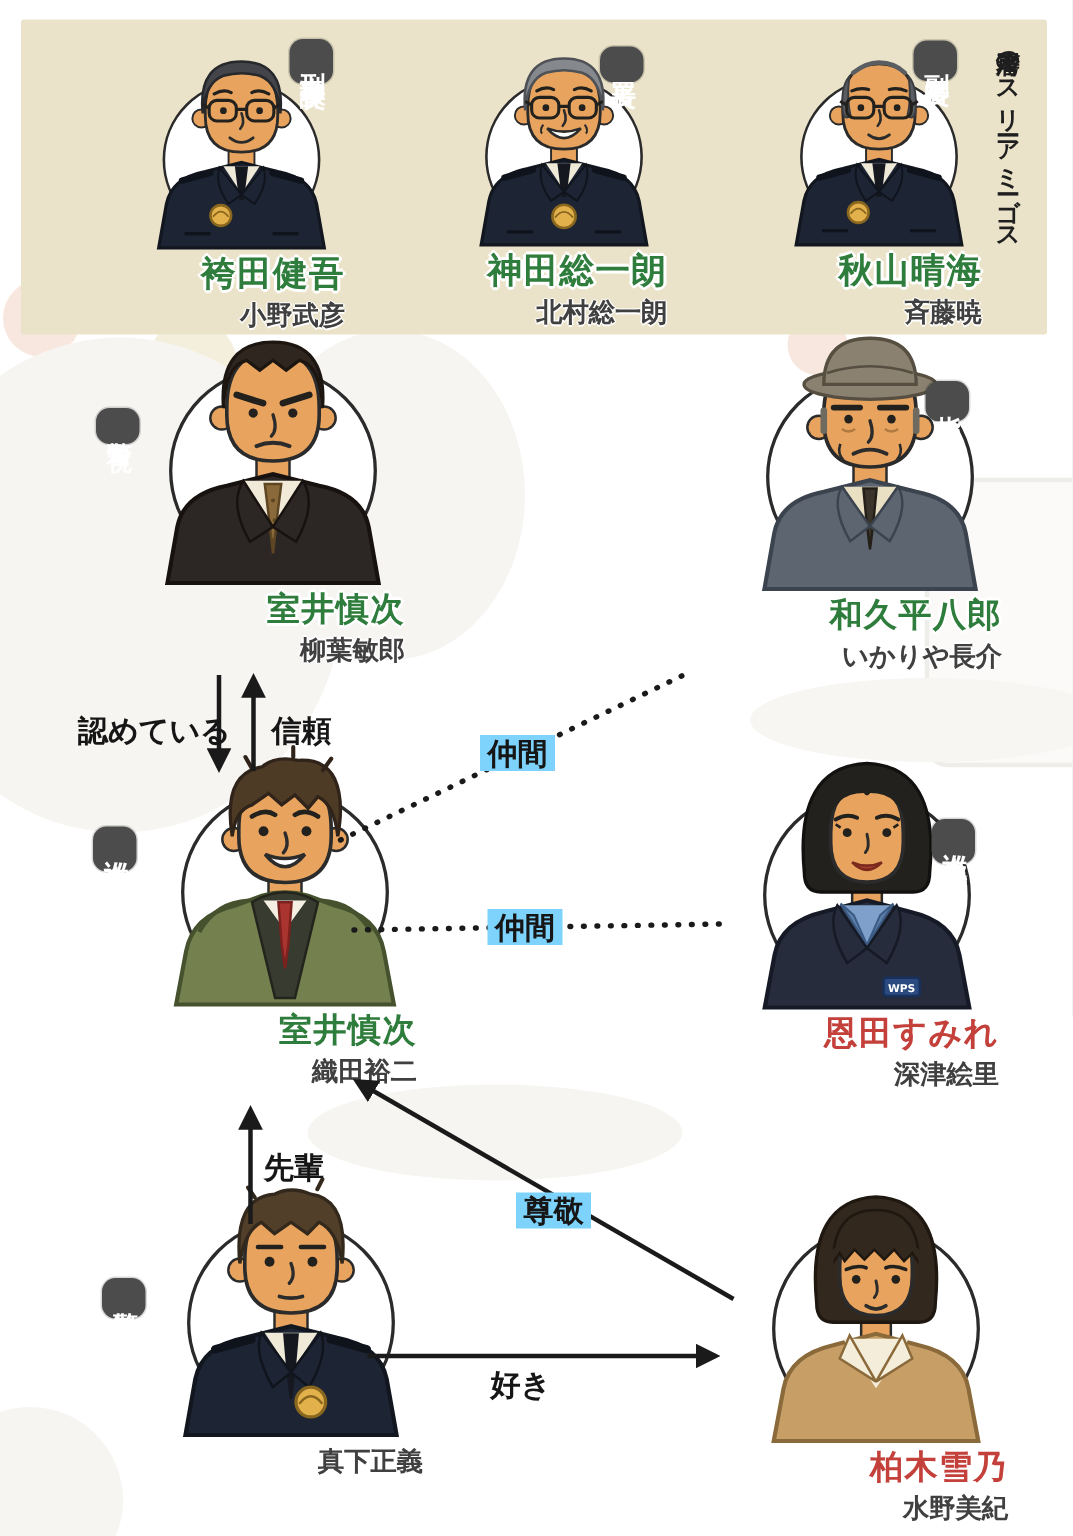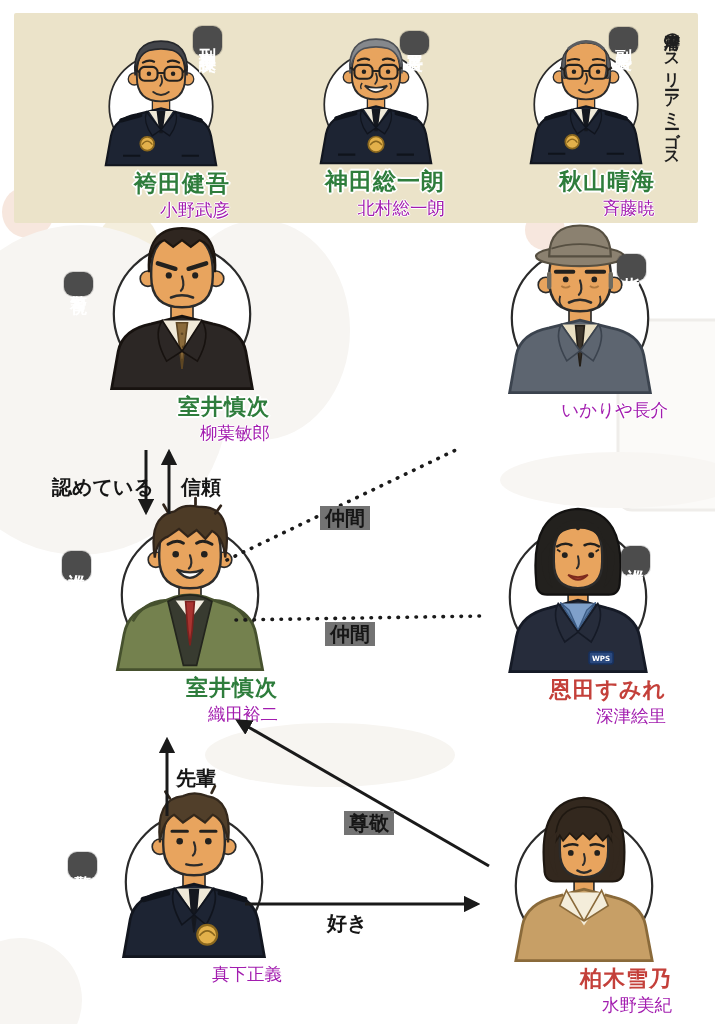--- a/index.html
+++ b/index.html
@@ -14,29 +14,29 @@
   
   .card{position:absolute;display:flex;flex-direction:column;align-items:flex-end;width:220px;}
   .card.small{width:200px;}
   .avatar{display:block;}
   .char-name{font-weight:900;font-size:22px;line-height:1.05;letter-spacing:1px;margin-top:4px;white-space:nowrap;
     text-shadow:-2px 0 #fff,2px 0 #fff,0 -2px #fff,0 2px #fff,-1px -1px #fff,1px 1px #fff,-1px 1px #fff,1px -1px #fff;}
   .card.small .char-name{font-size:23px;}
   .name-green{color:#2e7d3c;}
   .name-red{color:#c4403a;margin-left:32px;}
   .name-xs{font-size:19px !important;letter-spacing:0;}
-  .actor-name{font-weight:400;font-size:17.5px;color:#a21caf;margin-top:3px;white-space:nowrap;
+  .actor-name{font-weight:700;font-size:17.5px;color:#404040;margin-top:3px;white-space:nowrap;
     text-shadow:-1px 0 #fff,1px 0 #fff,0 -1px #fff,0 1px #fff;}
   
   .badge{position:absolute;background:#4c4c4c;color:#fff;writing-mode:vertical-rl;text-orientation:upright;
     font-size:17px;font-weight:800;line-height:1;letter-spacing:3px;padding:9px 6px;border-radius:9px;
     box-shadow:0 0 0 1px rgba(0,0,0,.15);}
   
   .rel{position:absolute;font-size:20px;font-weight:800;color:#161616;line-height:1;white-space:nowrap;}
-  .rel.on-line{background:#737373;padding:2px 5px;margin-top:16px;}
+  .rel.on-line{background:#7dd3fc;padding:2px 5px;}
   #overlay{position:absolute;left:0;top:0;pointer-events:none;}
 </style>
 </head>
 <body>
 
 <div id="canvas">
 
   <svg class="wm" width="715" height="1024" style="left:0;top:0;">
     <circle cx="28" cy="212" r="26" fill="#f7e7de"></circle>
     <circle cx="545" cy="230" r="20" fill="#f7e7de"></circle>
@@ -194,20 +194,21 @@
       <path d="M52 42 Q52 14 80 14 Q108 14 108 42 Z" fill="#8b8170" stroke="#564f41" stroke-width="2"></path>
       <path d="M54 35 Q80 27 106 35" stroke="#564f41" stroke-width="1.6" fill="none"></path>
       <path d="M58 56 h16 M86 56 h16" stroke="#23211e" stroke-width="3.5" stroke-linecap="round"></path>
       <circle cx="67" cy="63" r="2.6" fill="#23211e"></circle>
         <circle cx="93" cy="63" r="2.6" fill="#23211e"></circle>
       <path d="M63 69 q4 3 8 0 M89 69 q4 3 8 0" stroke="#b07a40" stroke-width="1.6" fill="none"></path>
       <path d="M80 64 q3 9 -1 13" stroke="#2b2b2b" stroke-width="2" fill="none" stroke-linecap="round"></path>
       <path d="M70 84 q10 -5 20 0" stroke="#2b2b2b" stroke-width="2.4" fill="none" stroke-linecap="round"></path>
       <path d="M62 78 q-2 6 2 10 M98 78 q2 6 -2 10" stroke="#2b2b2b" stroke-width="1.6" fill="none"></path>
     </svg>
+    <div class="char-name name-green">和久平八郎</div>
     <div class="actor-name">いかりや長介</div>
   </div>
 
   <div class="card" style="left:58px;top:487px;">
     <svg class="avatar" viewBox="0 0 160 168" width="176" height="185">
       <circle cx="80" cy="98" r="62" fill="#fff" stroke="#2b2b2b" stroke-width="2"></circle>
       <rect x="70" y="80" width="20" height="24" fill="#e8a45e" stroke="#2b2b2b" stroke-width="1.5"></rect>
       <path d="M14 166 L20 134 Q24 112 50 106 L66 100 Q80 96 94 100 L110 106 Q136 112 140 134 L146 166 Z" fill="#74814e" stroke="#46512e" stroke-width="2.5"></path>
       <path d="M60 104 L74 162 L86 162 L100 104 Q90 98 80 98 Q70 98 60 104 Z" fill="#383b30" stroke="#23251d" stroke-width="1.5"></path>
       <path d="M67 103 L80 121 L93 103 Z" fill="#f4efe2"></path>

